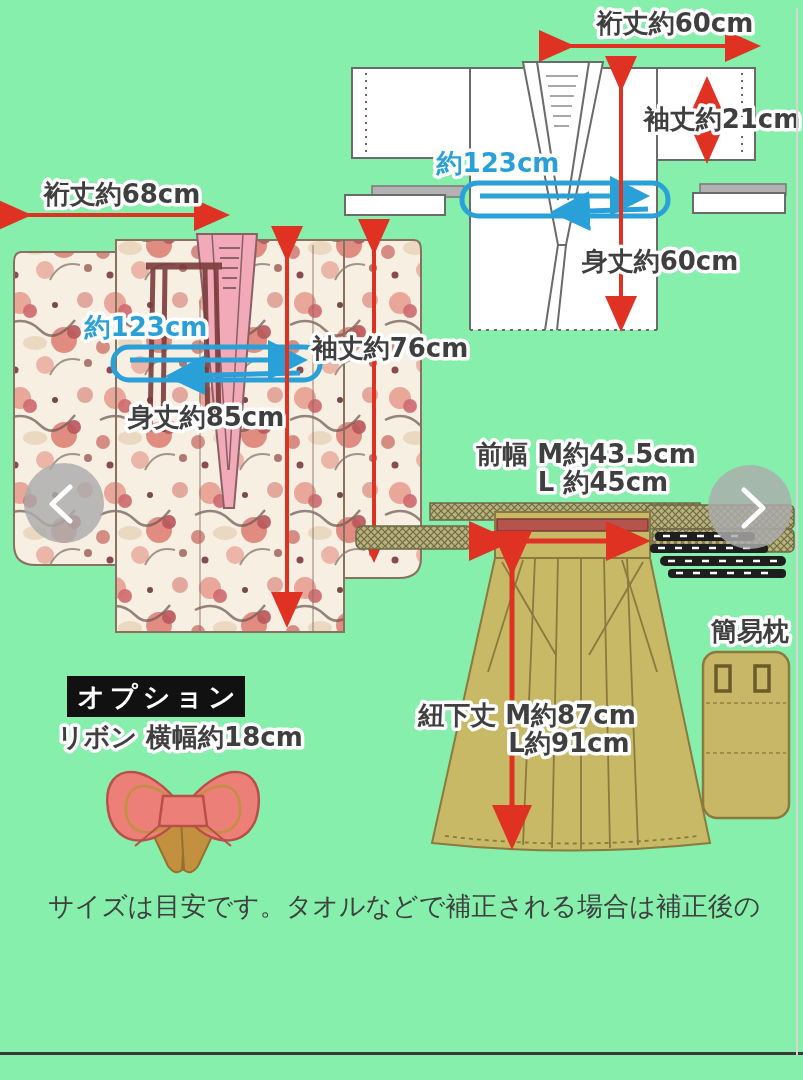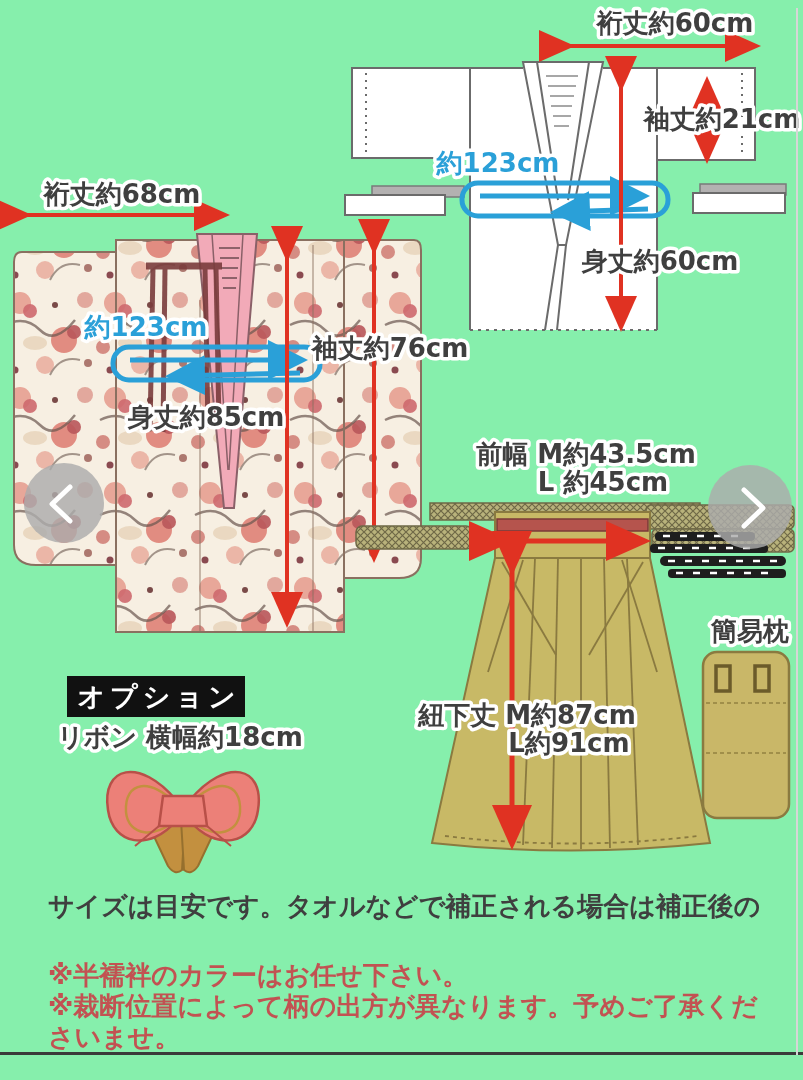--- a/index.html
+++ b/index.html
@@ -6,21 +6,21 @@
   #stage{position:relative;width:803px;height:1080px;background:#86efac;overflow:hidden;
          font-family:"DejaVu Sans","Liberation Sans",sans-serif;}
   #diagram-svg{position:absolute;left:0;top:0;}
   
   .lbl{font-family:"DejaVu Sans","Liberation Sans",sans-serif;font-weight:bold;font-size:26px;
        fill:#3f3f3f;stroke:#ffffff;stroke-width:7px;paint-order:stroke;stroke-linejoin:round;}
   .lbl-blue{fill:#2aa0d8;}
   .opt-text{font-family:"DejaVu Sans","Liberation Sans",sans-serif;font-weight:bold;font-size:27px;
        fill:#ffffff;letter-spacing:5px;}
   
-  .note{position:absolute;left:48px;width:745px;font-weight:bold;}
+  .note{position:absolute;left:48px;width:745px;font-weight:normal;}
   .note-gray{top:889px;color:#3f3f3f;font-size:26px;line-height:34px;}
   .note-red{top:960px;color:#c25252;font-size:26px;line-height:31px;}
   .note div{white-space:nowrap;}
   
   .nav-btn{position:absolute;border-radius:50%;background:rgba(172,172,172,0.82);
            display:flex;align-items:center;justify-content:center;cursor:pointer;}
   #nav-prev{left:24px;top:463px;width:80px;height:80px;}
   #nav-next{left:708px;top:465px;width:84px;height:84px;}
   .edge-line{position:absolute;top:8px;left:796px;width:2px;height:1047px;background:#d6d6d6;}
   .bottom-divider{position:absolute;left:0;top:1052px;width:803px;height:3px;background:#3a3a3a;}
@@ -220,25 +220,20 @@
       <path d="M190,804 C214,778 242,780 240,812 C238,836 210,840 189,818 Z" fill="none" stroke="#c3903f" stroke-width="2.5"></path>
       <path d="M163,796 L203,796 L207,826 L159,826 Z" fill="#ec8078" stroke="#b85048" stroke-width="2.5"></path>
       <path d="M159,826 L135,846 M207,826 L231,846" stroke="#b85048" stroke-width="2" fill="none"></path>
     </g>
   </g>
 </svg>
 
 <div class="note note-gray">
   <div>サイズは目安です。タオルなどで補正される場合は補正後の</div>
 </div>
-<div class="note note-red">
-  <div>※半襦袢のカラーはお任せ下さい。</div>
-  <div>※裁断位置によって柄の出方が異なります。予めご了承くだ</div>
-  <div>さいませ。</div>
-</div>
 
 <div class="bottom-divider"></div>
 <div class="edge-line"></div>
 
 <div class="nav-btn" id="nav-prev">
   <svg width="80" height="80" viewBox="0 0 80 80">
     <polyline points="46,24 28,41 46,58" fill="none" stroke="#ffffff" stroke-width="5" stroke-linecap="round" stroke-linejoin="round"></polyline>
   </svg>
 </div>
 <div class="nav-btn" id="nav-next">

